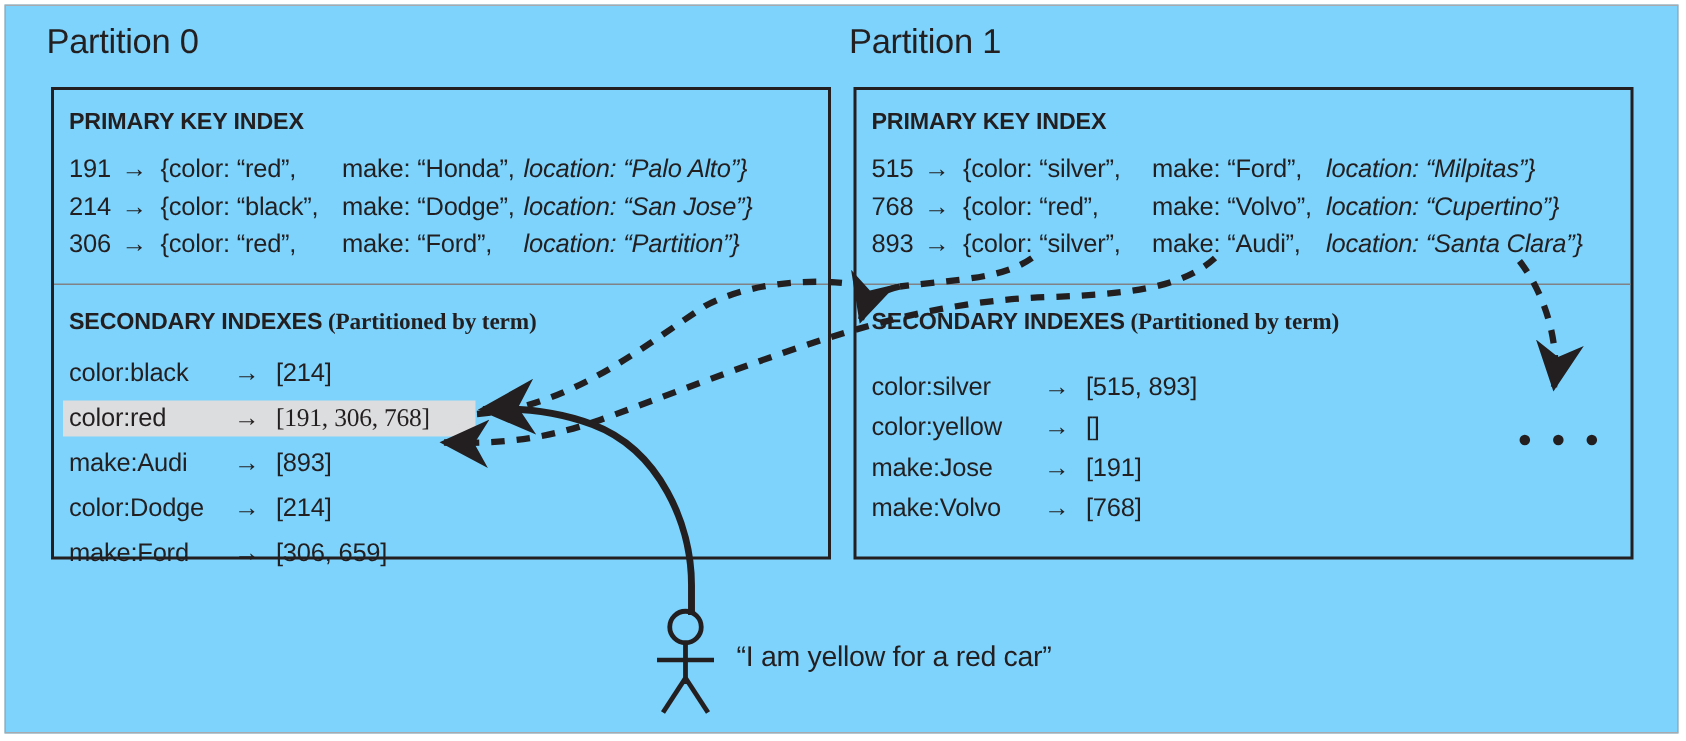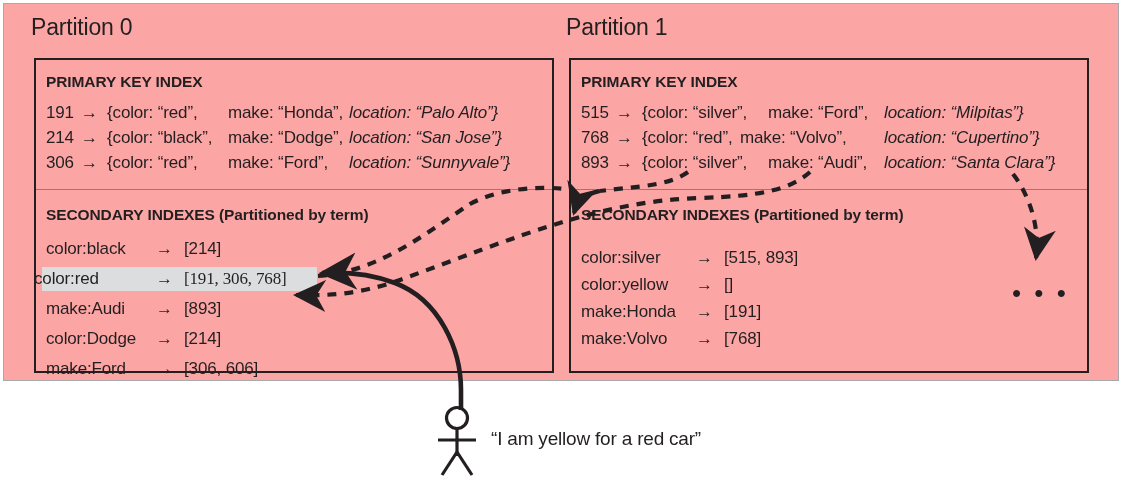--- a/index.html
+++ b/index.html
@@ -2,38 +2,38 @@
 <html><head>
 <meta charset="utf-8">
 <style>
   html,body{margin:0;padding:0;background:#ffffff;}
   body{
     width:1124px;height:494px;position:relative;overflow:hidden;
     font-family:"Liberation Sans","DejaVu Sans",sans-serif;
     color:#231f20;
   }
   .frame{
-    position:absolute;left:3px;top:3px;width:1116px;height:378px;
-    border:1.5px solid #a7a9ac;box-sizing:border-box;background:#fca5a5;
+    position:absolute;left:3px;top:3px;width:1116px;height:486px;
+    border:1.5px solid #a7a9ac;box-sizing:border-box;background:#7dd3fc;
   }
   .ptitle{
     position:absolute;font-size:23px;font-weight:400;color:#231f20;
     letter-spacing:-0.2px;white-space:nowrap;
   }
   .pbox{
     position:absolute;border:2.2px solid #231f20;box-sizing:border-box;background:transparent;
   }
   .divider{
     position:absolute;height:0;border-top:1.5px solid #808285;
   }
   .sect-title{
     position:absolute;font-size:15.5px;font-weight:bold;color:#231f20;
     white-space:nowrap;letter-spacing:-0.1px;
   }
-  .sect-title .sub{font-weight:bold;}
+  .sect-title .sub{font-weight:bold;font-family:Liberation Serif, serif;}
   .row{
     position:absolute;font-size:17px;white-space:nowrap;color:#231f20;
     letter-spacing:-0.15px;line-height:1;
   }
   .pk-key{position:absolute;}
   .pk-arrow{position:absolute;}
   .pk-c1{position:absolute;}
   .pk-c2{position:absolute;}
   .pk-c3{position:absolute;font-style:italic;}
   .si-term{position:absolute;font-size:17px;white-space:nowrap;letter-spacing:-0.15px;}
@@ -78,53 +78,53 @@
     <span class="pk-c1" style="left:103px;">{color: “black”,</span>
     <span class="pk-c2" style="left:224px;">make: “Dodge”,</span>
     <span class="pk-c3" style="left:345px;">location: “San Jose”}</span>
   </div>
 
   <div class="row" style="left:0;top:150px;">
     <span class="pk-key" style="left:42px;">306</span>
     <span class="pk-arrow" style="left:77px;">→</span>
     <span class="pk-c1" style="left:103px;">{color: “red”,</span>
     <span class="pk-c2" style="left:224px;">make: “Ford”,</span>
-    <span class="pk-c3" style="left:345px;">location: “Sunnyvale”}</span>
+    <span class="pk-c3" style="left:345px;">location: “Partition”}</span>
   </div>
 
   <div class="sect-title" style="left:42px;top:202px;">
     <span>SECONDARY INDEXES</span><span class="sub"> (Partitioned by term)</span>
   </div>
 
   <div class="hl" style="left:38px;top:263px;width:275px;height:24px;"></div>
 
   <div class="row" style="left:0;top:236px;">
     <span class="si-term" style="left:42px;">color:black</span>
     <span class="si-arrow" style="left:152px;">→</span>
     <span class="si-list" style="left:180px;">[214]</span>
   </div>
   <div class="row" style="left:0;top:266px;">
-    <span class="si-term" style="left:30px;text-align:right;">color:red</span>
+    <span class="si-term" style="left:42px;text-align:right;">color:red</span>
     <span class="si-arrow" style="left:152px;">→</span>
     <span class="si-list" style="left:180px;font-family:Liberation Serif, serif;">[191, 306, 768]</span>
   </div>
   <div class="row" style="left:0;top:296px;">
     <span class="si-term" style="left:42px;">make:Audi</span>
     <span class="si-arrow" style="left:152px;">→</span>
     <span class="si-list" style="left:180px;">[893]</span>
   </div>
   <div class="row" style="left:0;top:326px;">
     <span class="si-term" style="left:42px;">color:Dodge</span>
     <span class="si-arrow" style="left:152px;">→</span>
     <span class="si-list" style="left:180px;">[214]</span>
   </div>
   <div class="row" style="left:0;top:356px;">
     <span class="si-term" style="left:42px;">make:Ford</span>
     <span class="si-arrow" style="left:152px;">→</span>
-    <span class="si-list" style="left:180px;">[306, 606]</span>
+    <span class="si-list" style="left:180px;">[306, 659]</span>
   </div>
 
   <div class="ptitle" style="left:562px;top:10px;">Partition 1</div>
 
   <div class="pbox" style="left:565px;top:54px;width:520px;height:315px;"></div>
 
   <div class="divider" style="left:567px;top:185px;width:516px;"></div>
 
   <div class="sect-title" style="left:577px;top:69px;">PRIMARY KEY INDEX</div>
 
@@ -132,21 +132,21 @@
     <span class="pk-key" style="left:577px;text-align:right;">515</span>
     <span class="pk-arrow" style="left:612px;">→</span>
     <span class="pk-c1" style="left:638px;">{color: “silver”,</span>
     <span class="pk-c2" style="left:764px;">make: “Ford”,</span>
     <span class="pk-c3" style="left:880px;">location: “Milpitas”}</span>
   </div>
   <div class="row" style="left:0;top:125px;">
     <span class="pk-key" style="left:577px;">768</span>
     <span class="pk-arrow" style="left:612px;">→</span>
     <span class="pk-c1" style="left:638px;">{color: “red”,</span>
-    <span class="pk-c2" style="left:736px;">make: “Volvo”,</span>
+    <span class="pk-c2" style="left:764px;">make: “Volvo”,</span>
     <span class="pk-c3" style="left:880px;">location: “Cupertino”}</span>
   </div>
   <div class="row" style="left:0;top:150px;">
     <span class="pk-key" style="left:577px;">893</span>
     <span class="pk-arrow" style="left:612px;">→</span>
     <span class="pk-c1" style="left:638px;">{color: “silver”,</span>
     <span class="pk-c2" style="left:764px;">make: “Audi”,</span>
     <span class="pk-c3" style="left:880px;">location: “Santa Clara”}</span>
   </div>
 
@@ -158,21 +158,21 @@
     <span class="si-term" style="left:577px;">color:silver</span>
     <span class="si-arrow" style="left:692px;">→</span>
     <span class="si-list" style="left:720px;">[515, 893]</span>
   </div>
   <div class="row" style="left:0;top:272px;">
     <span class="si-term" style="left:577px;">color:yellow</span>
     <span class="si-arrow" style="left:692px;">→</span>
     <span class="si-list" style="left:720px;">[]</span>
   </div>
   <div class="row" style="left:0;top:299px;">
-    <span class="si-term" style="left:577px;">make:Honda</span>
+    <span class="si-term" style="left:577px;">make:Jose</span>
     <span class="si-arrow" style="left:692px;">→</span>
     <span class="si-list" style="left:720px;">[191]</span>
   </div>
   <div class="row" style="left:0;top:326px;">
     <span class="si-term" style="left:577px;">make:Volvo</span>
     <span class="si-arrow" style="left:692px;">→</span>
     <span class="si-list" style="left:720px;">[768]</span>
   </div>
 
   <div class="dots" style="left:1008px;top:276px;">• • •</div>

